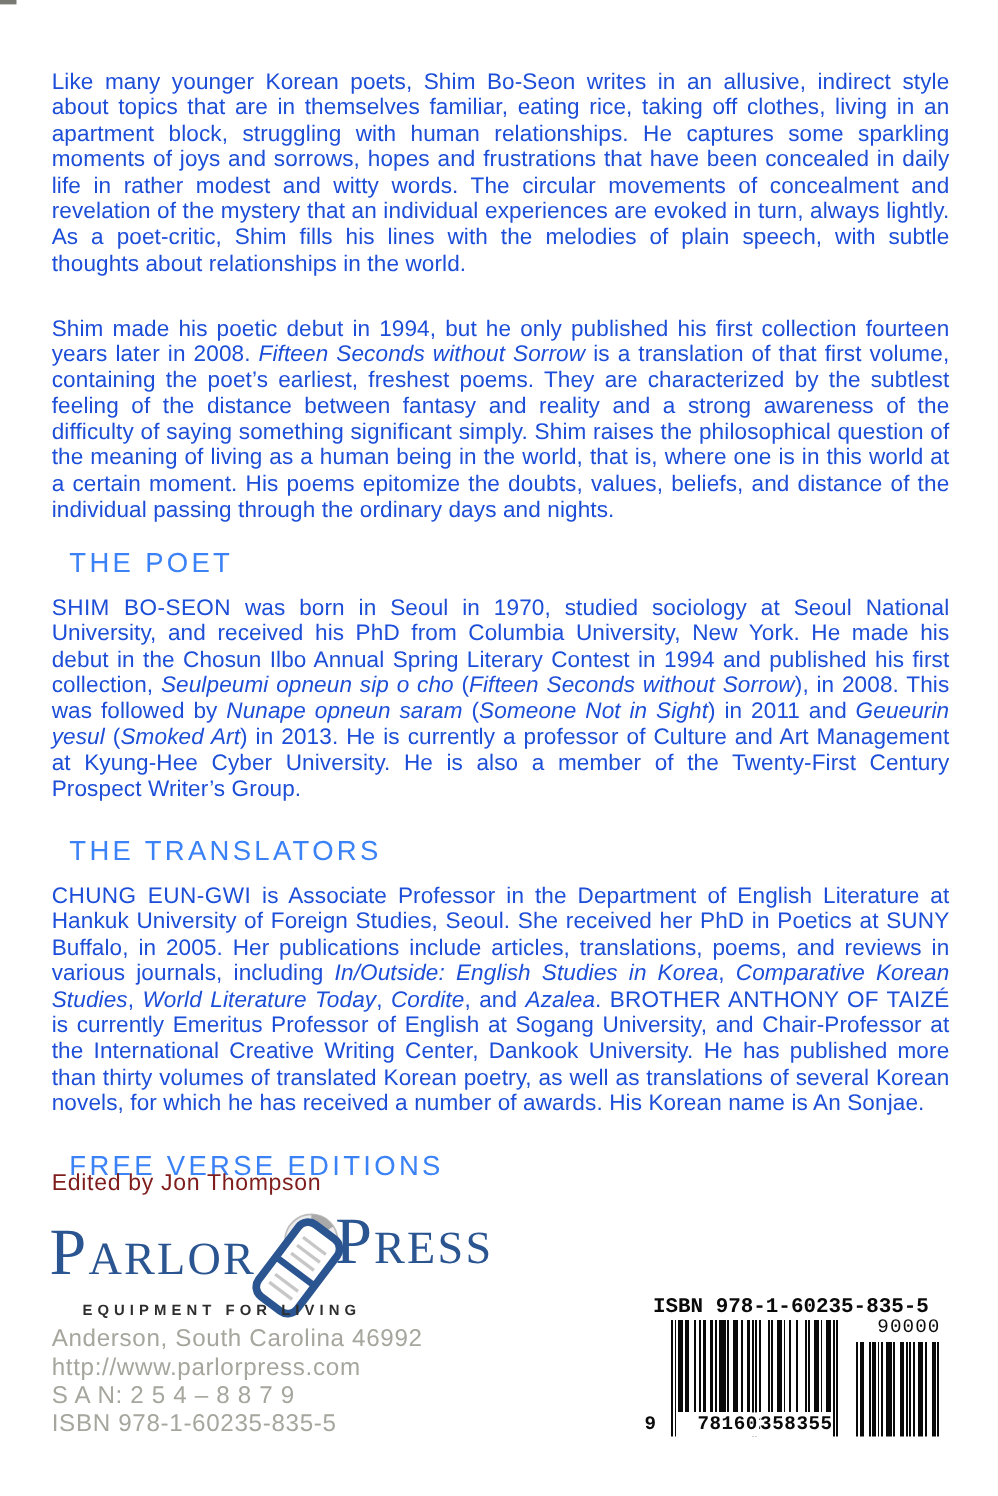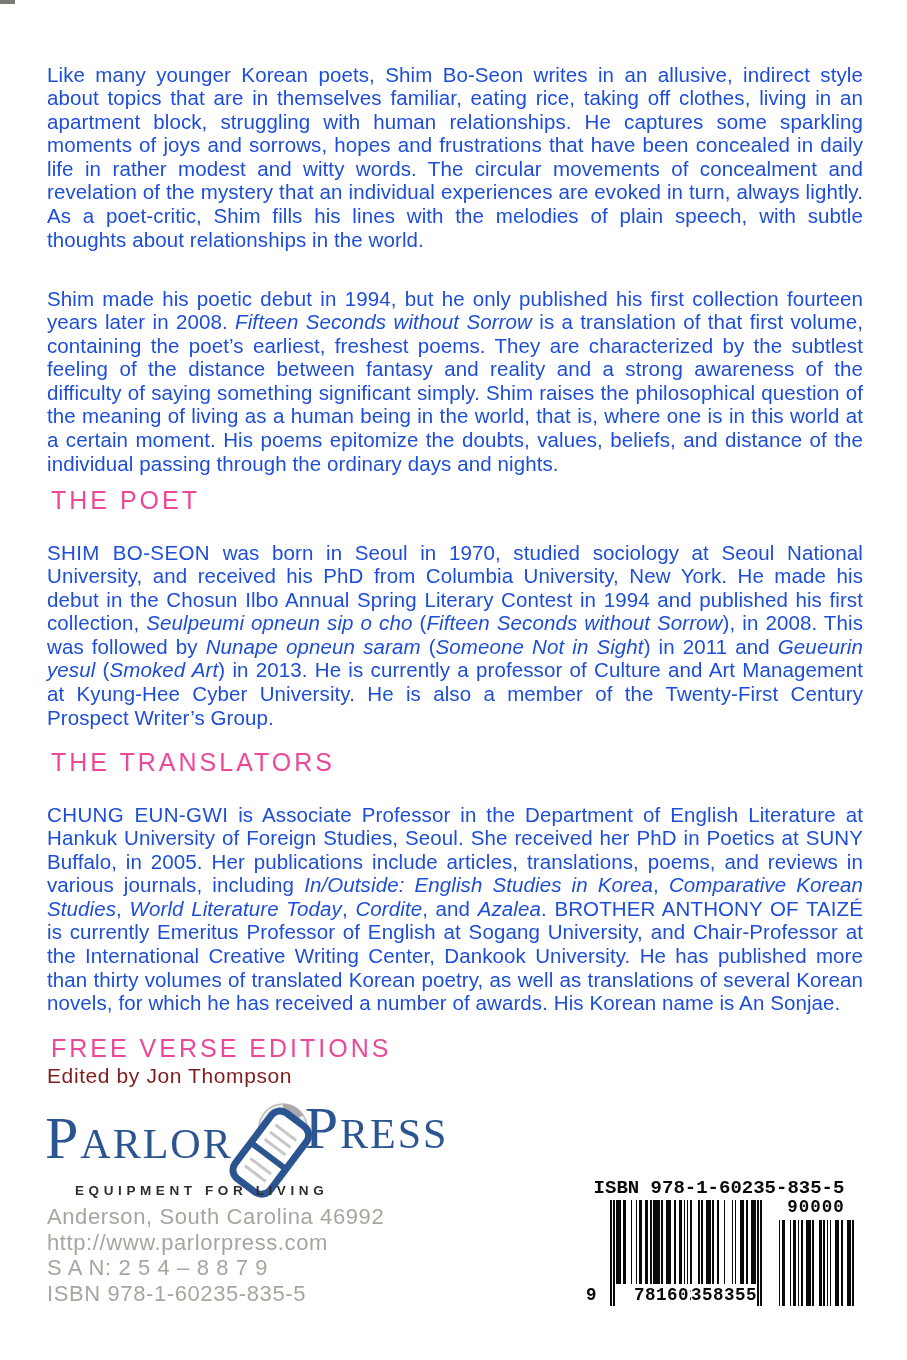--- a/index.html
+++ b/index.html
@@ -14,22 +14,22 @@
   .para{
     position:absolute;left:47px;width:816px;
     font-size:20.5px;line-height:23.6px;color:#1d4ed8;
     text-align:justify;letter-spacing:0.1px;
   }
   .para .it{font-style:italic;}
   .para .caps{letter-spacing:0.4px;}
 
   .sec-heading{
     position:absolute;left:47px;
-    font-size:25px;letter-spacing:3px;color:#ec4899;
-    font-weight:normal;margin:4px;
+    font-size:25px;letter-spacing:3px;color:#3b82f6;
+    font-weight:normal;margin:16px;
   }
   .editor-line{
     position:absolute;left:47px;top:1064px;
     font-size:21px;color:#7f1d1d;letter-spacing:0.6px;
   }
 
   
   .logo{position:absolute;left:45px;top:1098px;width:420px;height:105px;}
   .logo-row{display:flex;align-items:flex-start;}
   .brand-word{
@@ -63,22 +63,22 @@
   .bc-main{position:absolute;left:32px;top:28px;}
   .bc-digit{
     position:absolute;top:112px;
     font-family:"Liberation Mono", monospace;font-weight:bold;
     font-size:17.5px;color:#0a0a0a;background:#fff;line-height:22px;
   }
   .bc-digit.lead{left:8px;}
   .bc-digit.grp-left{left:56px;width:66px;text-align:center;letter-spacing:0.5px;}
   .bc-digit.grp-right{left:113px;width:66px;text-align:center;letter-spacing:0.5px;}
   .bc-addon-label{
-    position:absolute;left:199px;top:25px;width:78px;text-align:center;
-    font-family:"Liberation Mono", monospace;font-weight:bold;
+    position:absolute;left:199px;top:25px;width:78px;text-align:right;
+    font-family:"Liberation Mono", monospace;font-weight:normal;
     font-size:17.5px;color:#0a0a0a;letter-spacing:1px;
   }
   .bc-addon{position:absolute;left:199px;top:48px;}
 </style>
 </head>
 <body>
 
 <div class="page">
 
   <div class="corner-mark"></div>

